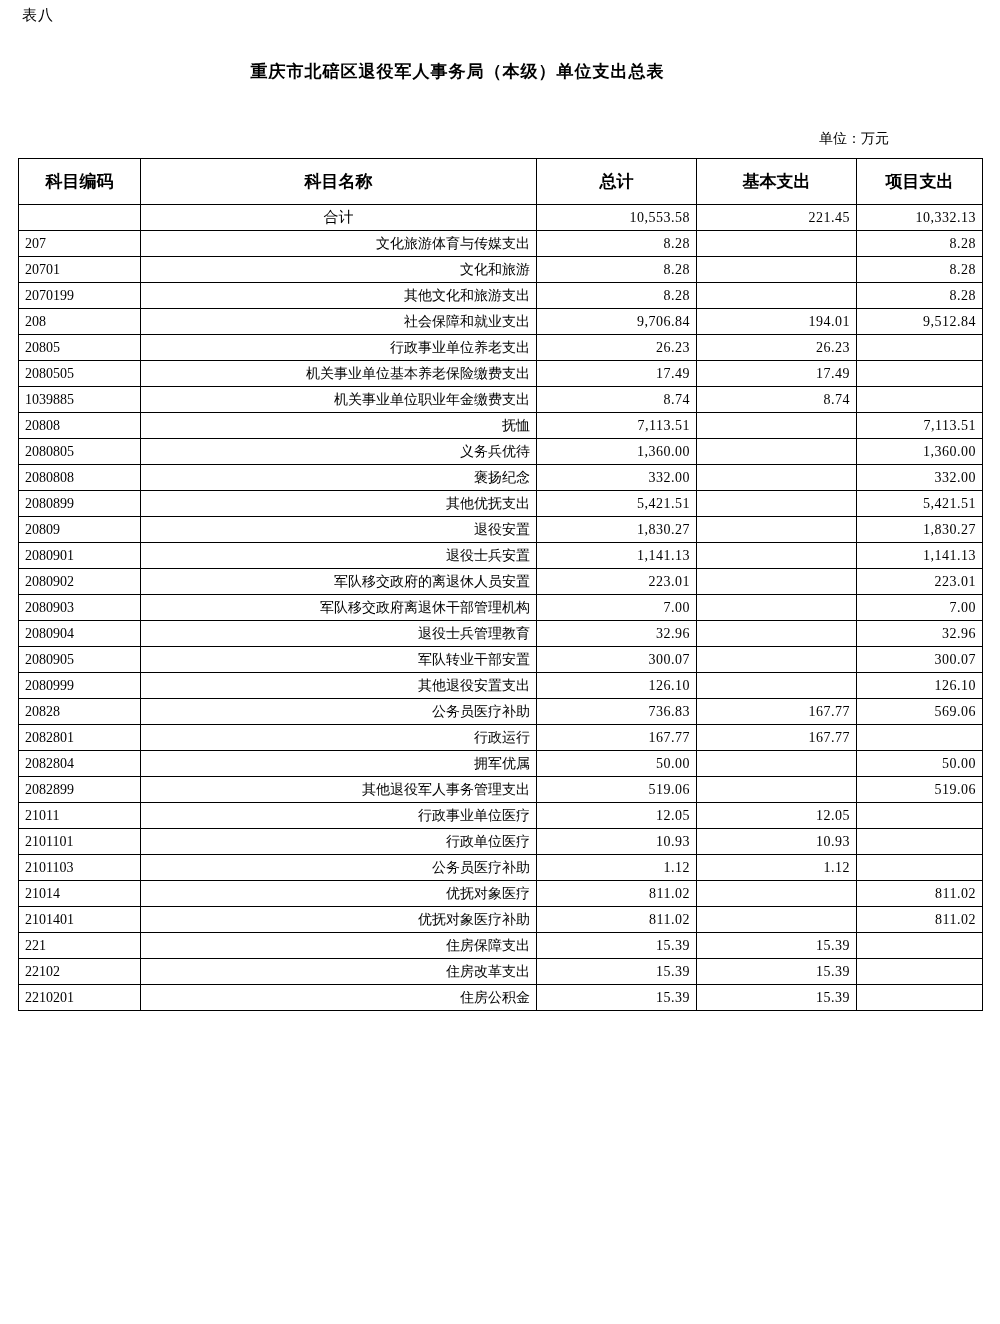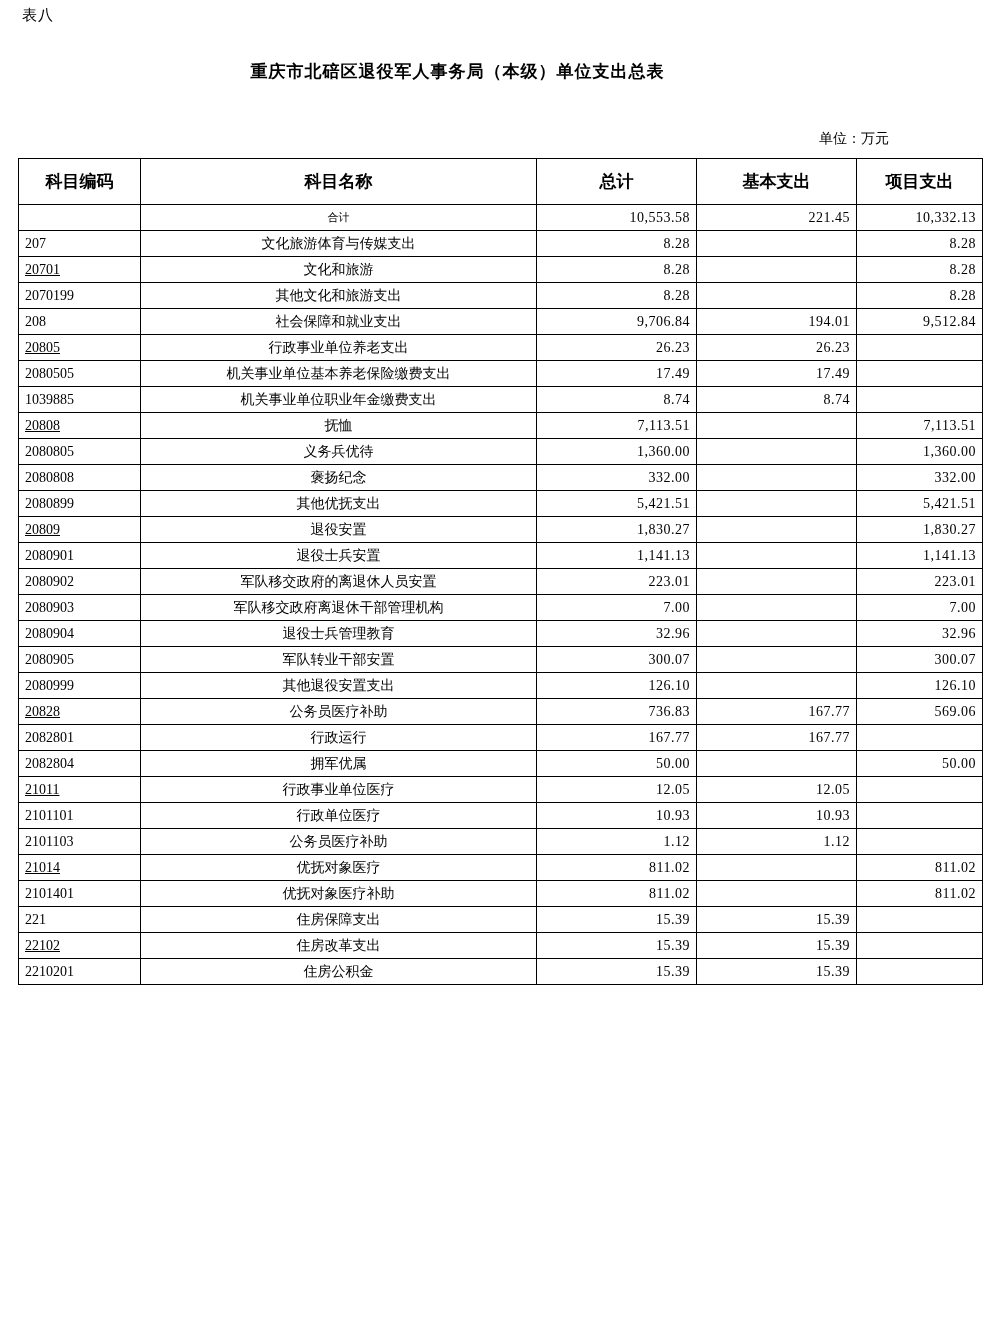--- a/index.html
+++ b/index.html
@@ -78,29 +78,29 @@
     font-size: 15px;
     letter-spacing: 0.5px;
     padding-right: 8px;
   }
   td.code {
     font-family: "Liberation Serif", "DejaVu Serif", serif;
     font-size: 15px;
     text-align: left;
   }
   td.name {
-    text-align: center;
+    text-align: right;
     font-size: 14px;
   }
   .total-row td.name {
     text-align: center;
-    font-size: 11px;
+    font-size: 15px;
   }
   .lvl0 { padding-left: 4px; }
-  .lvl1 { padding-left: 20px; text-decoration: underline; }
+  .lvl1 { padding-left: 20px; }
   .lvl2 { padding-left: 36px; }
 
   .n-lvl0 { padding-left: 8px; }
   .n-lvl1 { padding-left: 24px; }
   .n-lvl2 { padding-left: 40px; }
 </style>
 </head>
 <body>
 
 <div class="page">
@@ -277,20 +277,27 @@
           <td class="num"></td>
         </tr>
         <tr>
           <td class="code lvl2">2082804</td>
           <td class="name n-lvl2">拥军优属</td>
           <td class="num">50.00</td>
           <td class="num"></td>
           <td class="num">50.00</td>
         </tr>
         <tr>
+          <td class="code lvl2">2082899</td>
+          <td class="name n-lvl2">其他退役军人事务管理支出</td>
+          <td class="num">519.06</td>
+          <td class="num"></td>
+          <td class="num">519.06</td>
+        </tr>
+        <tr>
           <td class="code lvl1">21011</td>
           <td class="name n-lvl1">行政事业单位医疗</td>
           <td class="num">12.05</td>
           <td class="num">12.05</td>
           <td class="num"></td>
         </tr>
         <tr>
           <td class="code lvl2">2101101</td>
           <td class="name n-lvl2">行政单位医疗</td>
           <td class="num">10.93</td>

